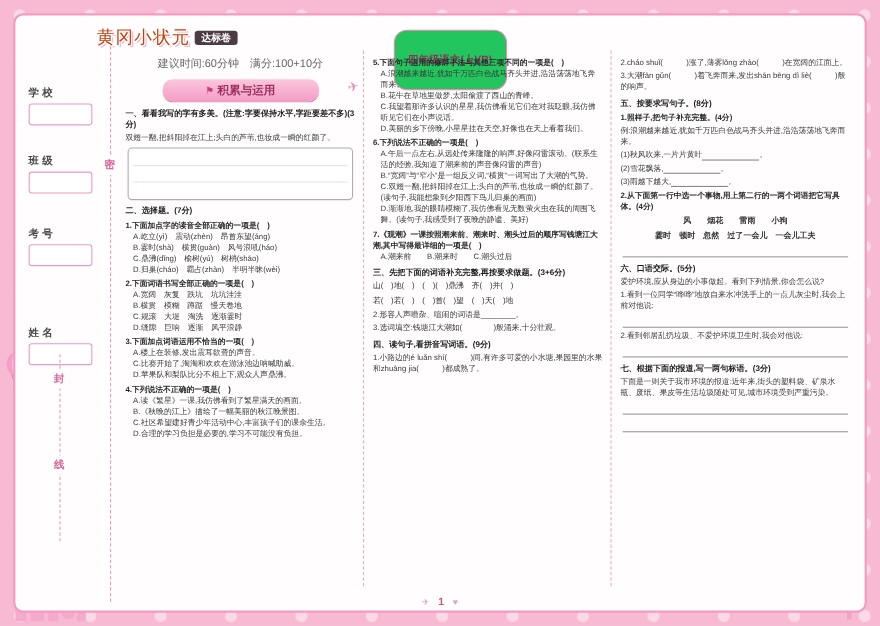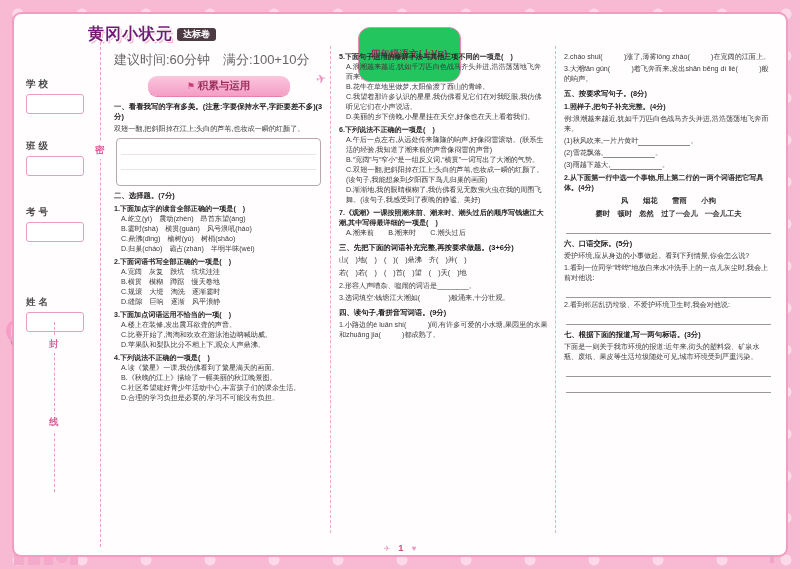--- a/index.html
+++ b/index.html
@@ -9,39 +9,39 @@
     background-image:radial-gradient(circle at 18px 14px, rgba(255,255,255,.45) 5px, rgba(255,255,255,0) 6px);
     background-size:64px 42px;
     font-family:"Liberation Sans","DejaVu Sans",sans-serif;
   }
   .paper{
     position:absolute;left:12px;top:12px;width:776px;height:545px;
     background:#fffdfe;border:2px solid #f29cc4;border-radius:9px;box-sizing:border-box;
   }
   
   .logo{position:absolute;left:74px;top:10px;display:flex;align-items:center;gap:4px;}
-  .logo-main{font-size:16px;font-weight:bold;color:#701a75;letter-spacing:1px;
+  .logo-main{font-size:16px;font-weight:normal;color:#c2410c;letter-spacing:1px;
     text-shadow:1px 1px 0 #fff,-1px -1px 0 #fff,1px -1px 0 #fff,-1px 1px 0 #fff,2px 2px 0 #f3b1cd;}
   .logo-sub{background:#4d3b44;color:#fff;font-size:9px;padding:0 6px;border-radius:3px;font-weight:bold;}
   .edition{position:absolute;left:344px;top:13px;background:#22c55e;border:1.5px solid #ee86b6;
     border-radius:12px;padding:20px 12px;font-size:9.5px;font-weight:bold;color:#8e2f5c;}
   
   .sfield{position:absolute;left:12px;width:68px;}
   .sflabel{font-size:9.5px;font-weight:bold;color:#4a4a4a;letter-spacing:3px;}
   .sfbox{margin-top:3px;width:56px;height:18px;background:#fff;border:1px solid #ea9cc1;border-radius:3px;}
   .sealline{position:absolute;left:86px;top:28px;height:505px;border-left:1.5px dashed #ec9cc3;}
   .sealline2{position:absolute;left:40px;top:308px;height:170px;border-left:1.5px dashed #ec9cc3;}
   .sealchar{position:absolute;font-size:9.5px;font-weight:bold;color:#d8639a;background:#fffdfe;padding:2px 1px;}
   
   .cols{position:absolute;left:92px;top:32px;right:6px;bottom:22px;display:flex;}
   .col{flex:1 1 0;padding:0 7px 0 8px;position:relative;overflow:hidden;}
   .col+.col{border-left:1px dashed #f2a9c9;}
   .paper-title{font-size:15px;font-weight:bold;letter-spacing:3px;color:#2d2d2d;text-align:center;margin-top:24px;}
   .title-plane{position:absolute;right:4px;top:26px;color:#ef8fbc;font-size:12px;transform:rotate(-12deg);}
-  .meta{font-size:13px;color:#666;text-align:left;margin:5px 0 7px;}
+  .meta{font-size:10px;color:#666;text-align:center;margin:5px 0 7px;}
   .banner{width:142px;margin:0 auto 6px;padding:3px 0;text-align:center;font-size:10.5px;font-weight:bold;
     color:#9c2f5e;background:linear-gradient(180deg,#fbc7dc,#f49dc6);border-radius:9px;box-shadow:0 1px 0 #e383ad;}
   .flag{color:#c83d77;margin-right:3px;font-size:9px;}
   .qhead{font-size:7.4px;font-weight:bold;color:#1c1c1c;line-height:10px;margin-top:5px;}
   .stem{font-size:7.1px;font-weight:bold;color:#2a2a2a;line-height:10px;margin-top:3px;}
   .opt{font-size:7.1px;color:#3a3a3a;line-height:10px;padding-left:7px;}
   .qbody{font-size:7.1px;color:#3a3a3a;line-height:10px;margin-top:2px;}
   .writebox{height:46px;border:1px solid #bba6b0;border-radius:4px;margin:4px 2px 5px;position:relative;background:#fff;}
   .wline{position:absolute;left:4px;right:4px;border-top:1px solid #ece3e7;}
   .bl{display:inline-block;min-width:52px;border-bottom:1px solid #8a8a8a;height:8px;vertical-align:bottom;}

